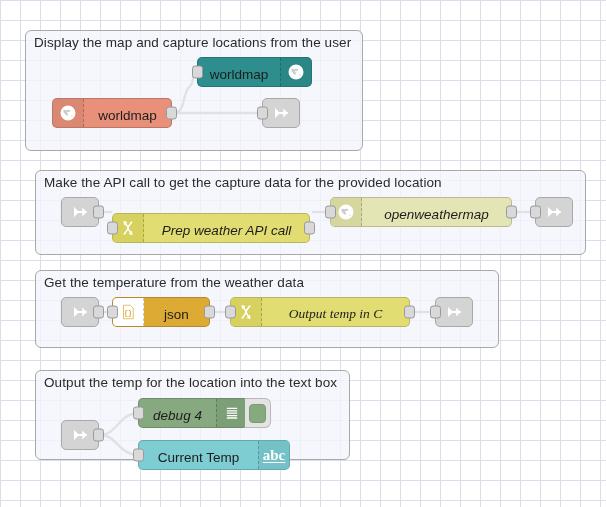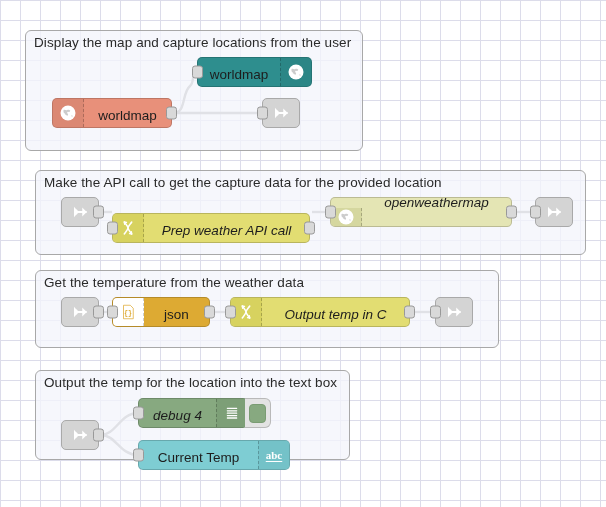--- a/index.html
+++ b/index.html
@@ -135,21 +135,21 @@
     justify-content: center;
   }
   .debug-toggle .lamp {
     width: 15px; height: 17px;
     border-radius: 4px;
     background: #87a980;
     border: 1px solid #7a9c73;
   }
 
   .abc-icon {
-    font-size: 11px;
+    font-size: 15px;
     color: #ffffff;
     font-weight: 700;
     text-decoration: underline;
     text-underline-offset: 2px;
     font-family: "Liberation Serif", serif;
   }
 </style>
 </head>
 <body>
 
@@ -243,21 +243,21 @@
               <path d="M17 4 C15 7 12 10 12 12 C12 14 15 17 17 20" stroke="#ffffff" stroke-width="2" fill="none" stroke-linecap="round"></path>
               <path d="M7 4 L10 4.5 M7 4 L7.5 7" stroke="#ffffff" stroke-width="1.8" stroke-linecap="round"></path>
               <path d="M17 20 L14 19.5 M17 20 L16.5 17" stroke="#ffffff" stroke-width="1.8" stroke-linecap="round"></path>
             </svg>
           </span>
         </div>
         <div class="node-label italic">Prep weather API call</div>
         <div class="port in"></div>
         <div class="port out"></div>
       </div>
-      <div class="node n-owm" style="left: 330px; top: 197px; width: 182px; align-items: flex-end;">
+      <div class="node n-owm" style="left: 330px; top: 197px; width: 182px;">
         <div class="node-icon left">
           <span style="display: flex; align-items: center; justify-content: center;">
             <svg width="18" height="18" viewBox="0 0 24 24">
               <circle cx="12" cy="12" r="10" fill="#ffffff"></circle>
               <path d="M5 9 L8 7 L10 9 L9 12 L12 13 L11 16 L8 15 L6 12 Z" fill="#e8907a" opacity="0"></path>
               <path d="M6 8c2-1 3 1 5 0 1.5-.8 3-.3 4 .6l-1 2.2-2.4-.5-1 1.8 1.6 1.3-.6 2.2-2.6-.8-1.4-2.3L6 11Z" fill="#cccccc"></path>
               <path d="M17 14.5c.8.4 1.3 1.5 1 2.4l-1.6-.6Z" fill="#cccccc"></path>
             </svg>
           </span>
         </div>
@@ -297,21 +297,21 @@
             <svg width="18" height="18" viewBox="0 0 24 24">
               <path d="M6 3 h9 l4 4 v14 h-13 z" fill="#ffffff" stroke="#ddaa33" stroke-width="1"></path>
               <text x="12" y="16" text-anchor="middle" font-size="9" fill="#ddaa33" font-family="&quot;Liberation Mono&quot;, monospace" font-weight="700">{}</text>
             </svg>
           </span>
         </div>
         <div class="node-label">json</div>
         <div class="port in"></div>
         <div class="port out"></div>
       </div>
-      <div class="node n-function" style="left: 230px; top: 297px; width: 180px;">
+      <div class="node n-function" style="left: 230px; top: 297px; width: 180px; font-family: Liberation Serif, serif;">
         <div class="node-icon left">
           <span style="display: flex; align-items: center; justify-content: center;">
             <svg width="18" height="18" viewBox="0 0 24 24">
               <path d="M7 4 C9 7 12 10 12 12 C12 14 9 17 7 20" stroke="#ffffff" stroke-width="2" fill="none" stroke-linecap="round"></path>
               <path d="M17 4 C15 7 12 10 12 12 C12 14 15 17 17 20" stroke="#ffffff" stroke-width="2" fill="none" stroke-linecap="round"></path>
               <path d="M7 4 L10 4.5 M7 4 L7.5 7" stroke="#ffffff" stroke-width="1.8" stroke-linecap="round"></path>
               <path d="M17 20 L14 19.5 M17 20 L16.5 17" stroke="#ffffff" stroke-width="1.8" stroke-linecap="round"></path>
             </svg>
           </span>
         </div>

